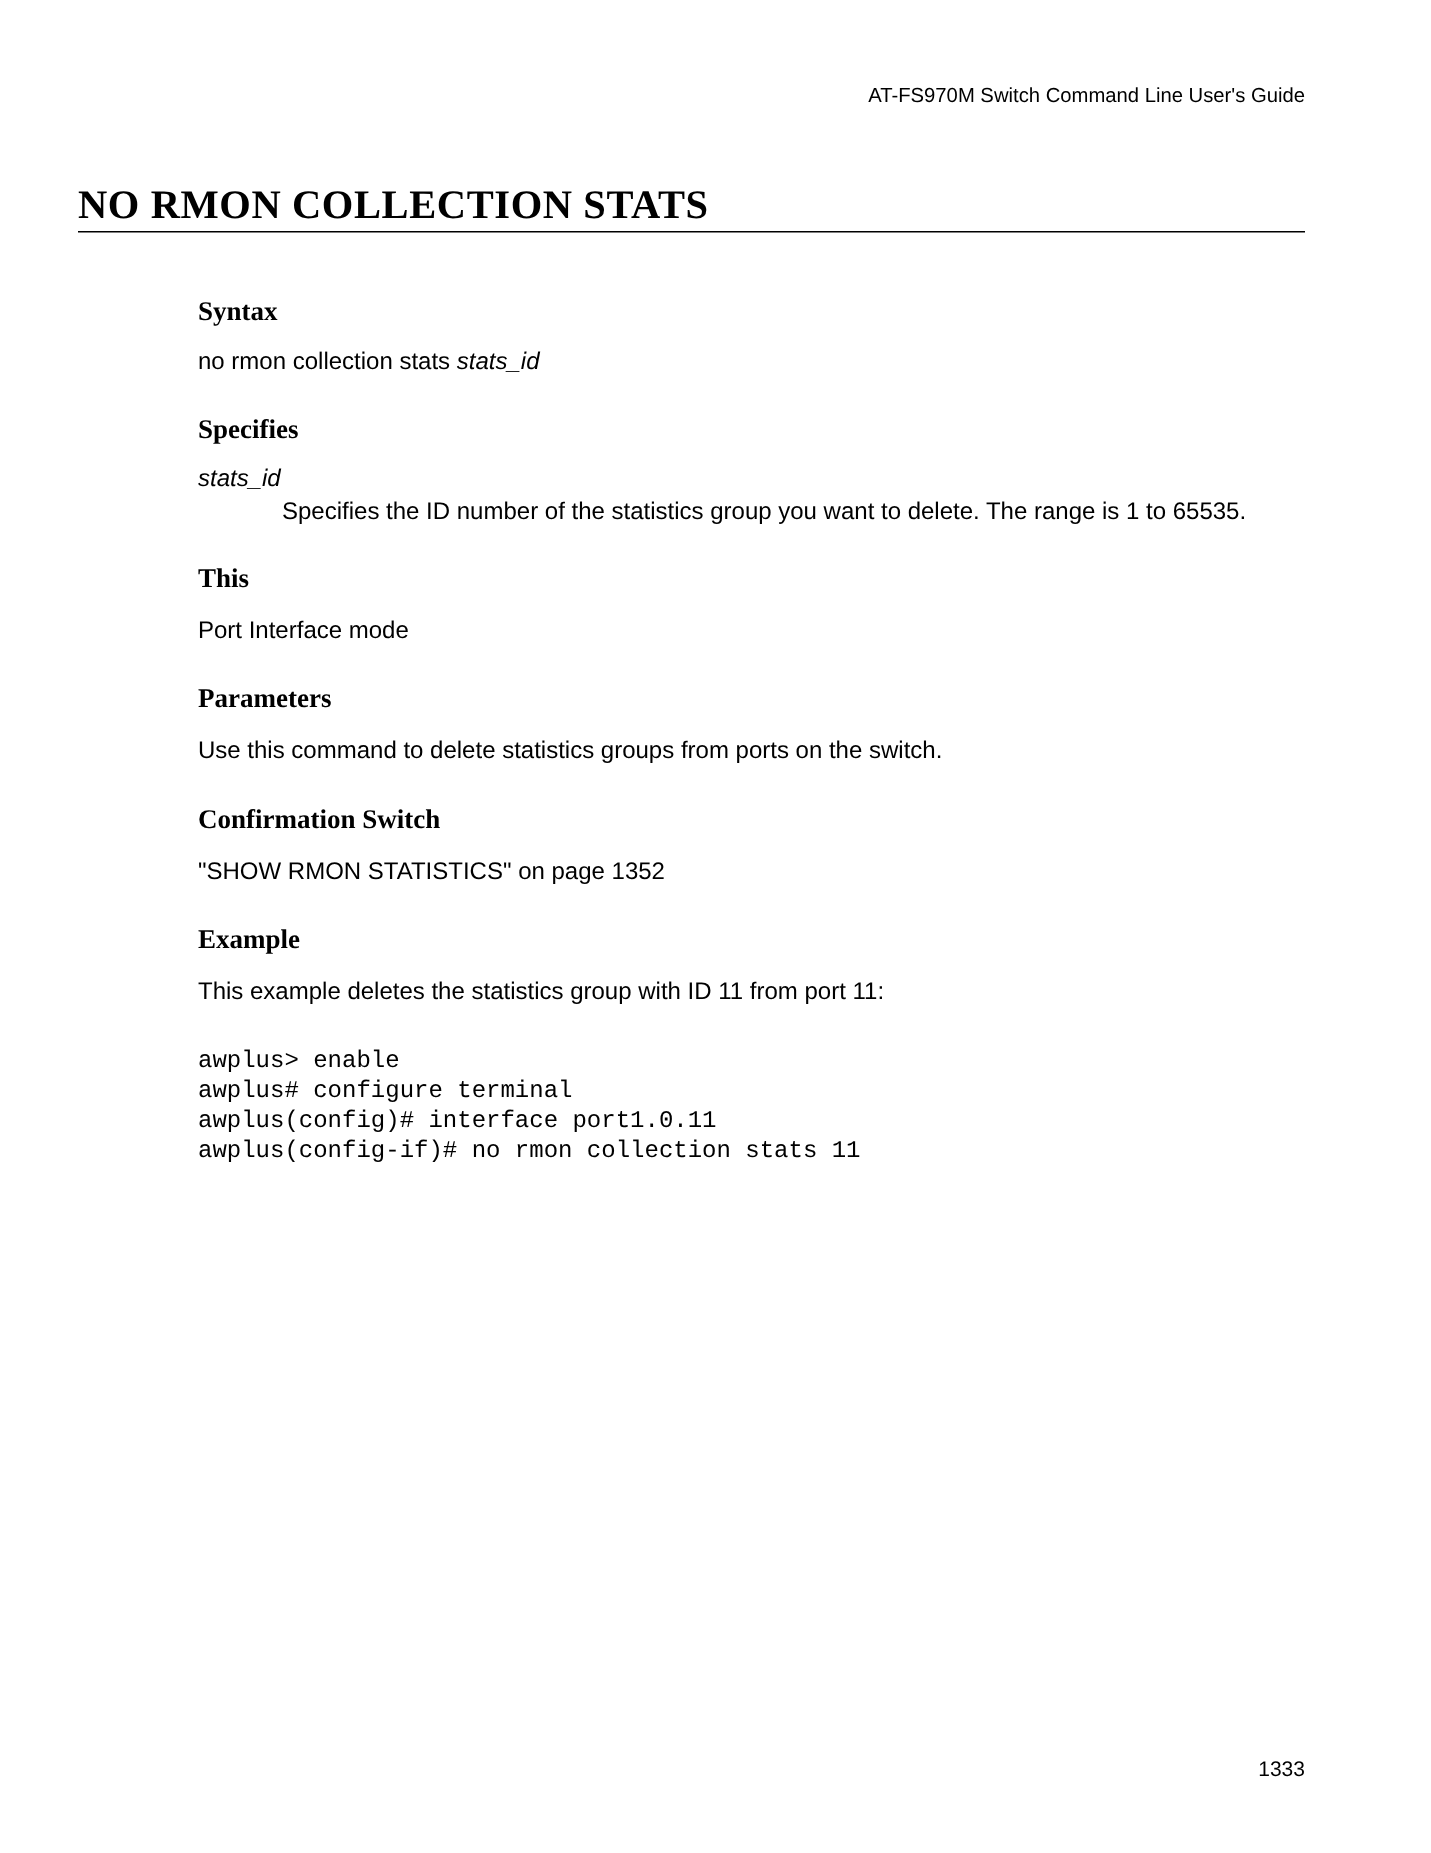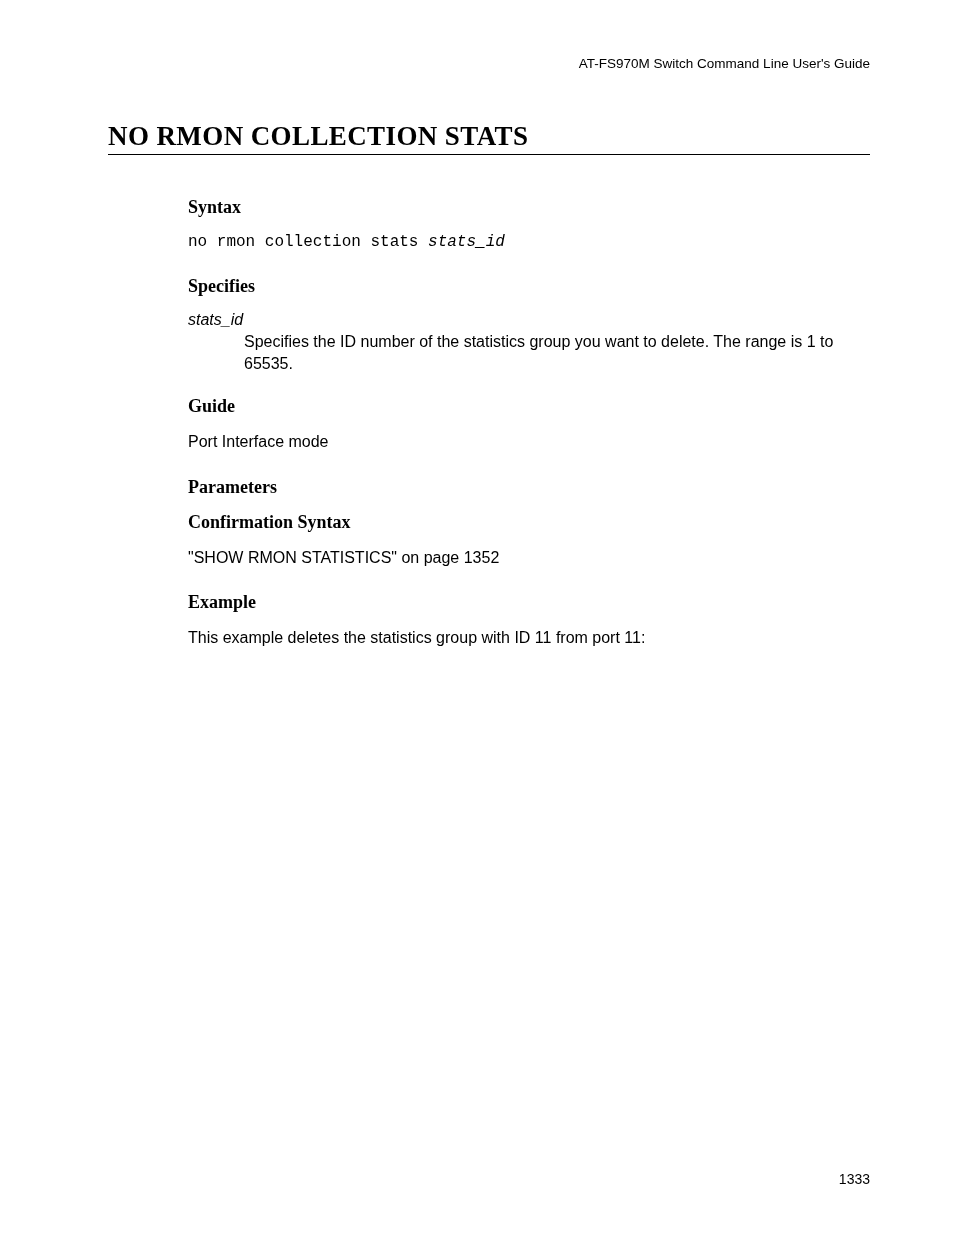--- a/index.html
+++ b/index.html
@@ -7,21 +7,21 @@
     padding: 0;
     background: #ffffff;
     font-family: Arial, Helvetica, sans-serif;
     color: #000000;
     width: 954px;
     height: 1235px;
     position: relative;
     box-sizing: border-box;
   }
   .page {
-    padding: 56px 84px 48px 108px;
+    padding: 56px 84px 48px 52px;
     box-sizing: border-box;
     height: 100%;
     position: relative;
   }
   .running-header {
     text-align: right;
     font-size: 13.5px;
     color: #000;
     font-family: Arial, Helvetica, sans-serif;
     margin-bottom: 50px;
@@ -39,21 +39,21 @@
     margin-left: 80px;
     margin-top: 42px;
   }
   h2.section-heading {
     font-family: "Times New Roman", Times, serif;
     font-weight: bold;
     font-size: 18px;
     margin: 0 0 14px 0;
   }
   .mono {
-    font-family: Liberation Mono, monospace;
+    font-family: Liberation Sans, sans-serif;
     font-size: 16px;
     line-height: 1.25;
     white-space: pre;
     margin: 0 0 24px 0;
   }
   .mono-italic {
     font-style: italic;
   }
   .body-text {
     font-family: Liberation Sans, sans-serif;
@@ -99,28 +99,33 @@
 
   <div class="content">
 
     <h2 class="section-heading">Syntax</h2>
     <p class="mono"><span>no rmon collection stats </span><span class="mono-italic">stats_id</span></p>
 
     <h2 class="section-heading">Specifies</h2>
     <p class="param-name">stats_id</p>
     <p class="param-desc">Specifies the ID number of the statistics group you want to delete. The range is 1 to 65535.</p>
 
-    <h2 class="section-heading">Guide</h2>
+    <h2 class="section-heading">This</h2>
     <p class="body-text">Port Interface mode</p>
 
     <h2 class="section-heading">Parameters</h2>
+    <p class="body-text">Use this command to delete statistics groups from ports on the switch.</p>
 
-    <h2 class="section-heading">Confirmation Syntax</h2>
+    <h2 class="section-heading">Confirmation Switch</h2>
     <p class="body-text">"SHOW RMON STATISTICS" on page 1352</p>
 
     <h2 class="section-heading">Example</h2>
     <p class="body-text">This example deletes the statistics group with ID 11 from port 11:</p>
+    <pre class="example-code">awplus&gt; enable
+awplus# configure terminal
+awplus(config)# interface port1.0.11
+awplus(config-if)# no rmon collection stats 11</pre>
 
   </div>
 
   <div class="page-number">1333</div>
 
 </div>
 
 </body></html>

